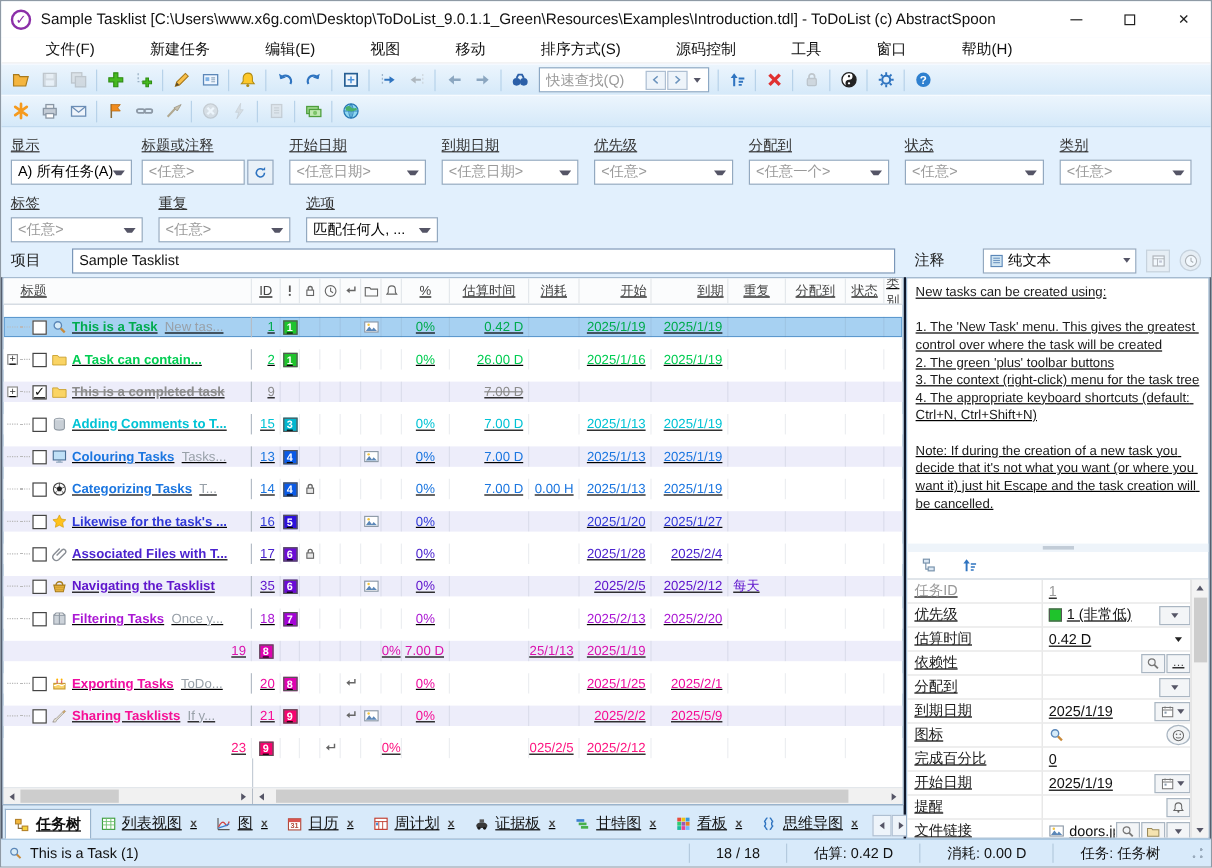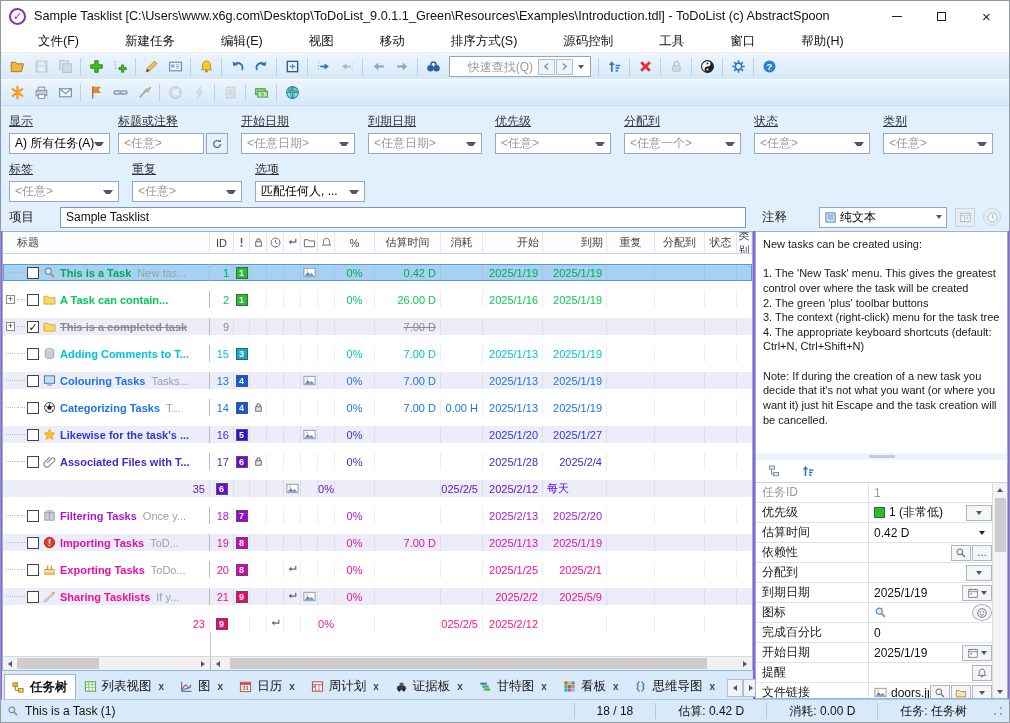--- a/index.html
+++ b/index.html
@@ -19,21 +19,21 @@
   
   .menubar{height:22px;background:#fff;display:flex;align-items:center;font-size:12.5px;border-bottom:1px solid #ececec;flex:0 0 auto;}
   .menu-item{padding:0 9px;color:#111;height:100%;display:flex;align-items:center;margin-left:28px;}
   
   .toolbar{height:26px;background:linear-gradient(#ecf5fd,#d5e9f9);display:flex;align-items:center;padding:0 4px;flex:0 0 auto;border-top:1px solid #f7fbff;}
   .tb-btn{width:24px;height:22px;border:none;background:transparent;display:flex;align-items:center;justify-content:center;padding:0;}
   .tb-btn.disabled{opacity:.42;filter:grayscale(1);}
   .tb-sep{width:1px;height:18px;background:#b7d2e9;margin:0 3px;flex:0 0 auto;}
   .ico svg{width:15px;height:15px;display:block;}
   .searchbox{display:flex;align-items:center;height:21px;background:#fff;border:1px solid #8ca8c4;margin:0 4px;padding:0 1px;}
-  .searchbox input{width:86px;border:none;outline:none;font-size:12px;padding:0 4px;font-family:inherit;color:#333;text-align:right;}
+  .searchbox input{width:86px;border:none;outline:none;font-size:12px;padding:0 4px;font-family:inherit;color:#333;}
   .searchbox input::placeholder{color:#9a9a9a;}
   .sbtn{width:17px;height:16px;border:1px solid #aebfd2;background:#eef4fa;display:flex;align-items:center;justify-content:center;margin-left:1px;padding:0;}
   .sbtn svg{width:11px;height:11px;}
   .schev{width:16px;height:18px;border:none;background:transparent;display:flex;align-items:center;justify-content:center;}
   .tri-down{width:0;height:0;border-left:3.5px solid transparent;border-right:3.5px solid transparent;border-top:4px solid #556;}
   .tri-up{width:0;height:0;border-left:3.5px solid transparent;border-right:3.5px solid transparent;border-bottom:4px solid #556;}
   .tri-left{width:0;height:0;border-top:3.5px solid transparent;border-bottom:3.5px solid transparent;border-right:4px solid #556;}
   .tri-right{width:0;height:0;border-top:3.5px solid transparent;border-bottom:3.5px solid transparent;border-left:4px solid #556;}
   
   .filterpanel{height:98px;background:#e2f0fd;border-top:1px solid #c3dbf0;padding:7px 8px 0;flex:0 0 auto;}
@@ -52,21 +52,21 @@
   .plabel{font-size:12.5px;color:#222;flex:0 0 auto;}
   .pinput{width:686px;height:21px;border:1px solid #7a96b8;font-size:12px;padding:0 5px;margin-left:26px;font-family:inherit;color:#111;}
   .cmtlabel{margin-left:16px;}
   .cselect{width:128px;height:21px;margin-left:32px;background:#fff;border:1px solid #93a9c0;display:flex;align-items:center;font-size:12px;padding:0 4px;}
   .cselect .ci{margin-right:3px;}
   .cselect .chev{margin-left:auto;}
   .pbtn{width:20px;height:19px;margin-left:8px;border:1px solid #b5bfc9;background:#e9edf1;display:flex;align-items:center;justify-content:center;opacity:.6;padding:0;}
   .pbtn.round{border-radius:50%;width:18px;height:18px;}
   .pbtn svg{width:12px;height:12px;}
   
-  .content{flex:1;display:flex;padding:0 1px;background:#8b5cf6;min-height:0;}
+  .content{flex:1;display:flex;padding:0 1px;background:#0f172a;min-height:0;text-decoration:underline;}
   .leftcol{width:751px;display:flex;flex-direction:column;flex:0 0 auto;}
   .tasklist{height:442px;background:#fff;border:1px solid #9ab4cd;display:flex;flex-direction:column;
     --cols:207px 24px 16px 17px 17px 17px 17px 17px 40px 66px 42px 60px 64px 48px 50px 32px minmax(0,1fr);}
   .thead{height:22px;display:grid;grid-template-columns:var(--cols);border-bottom:1px solid #ccd4dc;background:#fbfcfd;font-size:11px;color:#444;flex:0 0 auto;}
   .th{display:flex;align-items:center;justify-content:center;border-right:1px solid #e4e8ec;padding:0 3px;overflow:hidden;}
   .th.l{justify-content:flex-start;padding-left:14px;}
   .th.r{justify-content:flex-end;}
   .th svg{width:11px;height:11px;}
   .tbody{flex:0 0 auto;}
   .trow{height:17px;display:grid;grid-template-columns:var(--cols);font-size:11px;background:#fff;margin-top:10px;}
@@ -977,20 +977,33 @@
               <span class="cell r" style="color:#4b23cf"></span>
               <span class="cell r" style="color:#4b23cf"></span>
               <span class="cell r" style="color:#4b23cf">2025/1/28</span>
               <span class="cell r" style="color:#4b23cf">2025/2/4</span>
               <span class="cell l" style="color:#4b23cf"></span>
               <span class="cell"></span>
               <span class="cell"></span>
               <span class="cell" style="border-right:none"></span>
             </div>
             <div class="trow">
+              <span class="cell c-tree">
+                <span class="stub"></span>
+                <span class="dots"></span>
+                <span class="cb"></span>
+                <span class="ci">
+                  <svg viewBox="0 0 14 14">
+                    <path d="M2 6h10l-1.5 6h-7z" fill="#e8b23c" stroke="#a87c1a"></path>
+                    <path d="M4 6a3 3 0 0 1 6 0" fill="none" stroke="#a87c1a" stroke-width="1.2"></path>
+                    <path d="M3 8h8M3.7 10h6.6" stroke="#c89a2e" stroke-width=".7"></path>
+                  </svg>
+                </span>
+                <span class="t-title" style="color:#6017cd">Navigating the Tasklist</span>
+              </span>
               <span class="cell r" style="color:#6017cd">35</span>
               <span class="cell">
                 <span class="prbox" style="background:#6b0bd6">6</span>
               </span>
               <span class="cell"></span>
               <span class="cell"></span>
               <span class="cell"></span>
               <span class="cell">
                 <span class="ci">
                   <svg viewBox="0 0 14 14">
@@ -1038,34 +1051,20 @@
               <span class="cell r" style="color:#ab18d4"></span>
               <span class="cell r" style="color:#ab18d4"></span>
               <span class="cell r" style="color:#ab18d4">2025/2/13</span>
               <span class="cell r" style="color:#ab18d4">2025/2/20</span>
               <span class="cell l" style="color:#ab18d4"></span>
               <span class="cell"></span>
               <span class="cell"></span>
               <span class="cell" style="border-right:none"></span>
             </div>
             <div class="trow">
-              <span class="cell c-tree">
-                <span class="stub"></span>
-                <span class="dots"></span>
-                <span class="cb"></span>
-                <span class="ci">
-                  <svg viewBox="0 0 14 14">
-                    <circle cx="7" cy="7" r="5.6" fill="#e23b2e" stroke="#a8221a"></circle>
-                    <rect x="6.2" y="3.3" width="1.6" height="5" fill="#fff"></rect>
-                    <rect x="6.2" y="9.4" width="1.6" height="1.6" fill="#fff"></rect>
-                  </svg>
-                </span>
-                <span class="t-title" style="color:#da12ad">Importing Tasks</span>
-                <span class="t-snip">ToD...</span>
-              </span>
               <span class="cell r" style="color:#da12ad">19</span>
               <span class="cell">
                 <span class="prbox" style="background:#dd02b0">8</span>
               </span>
               <span class="cell"></span>
               <span class="cell"></span>
               <span class="cell"></span>
               <span class="cell"></span>
               <span class="cell"></span>
               <span class="cell" style="color:#da12ad">0%</span>

